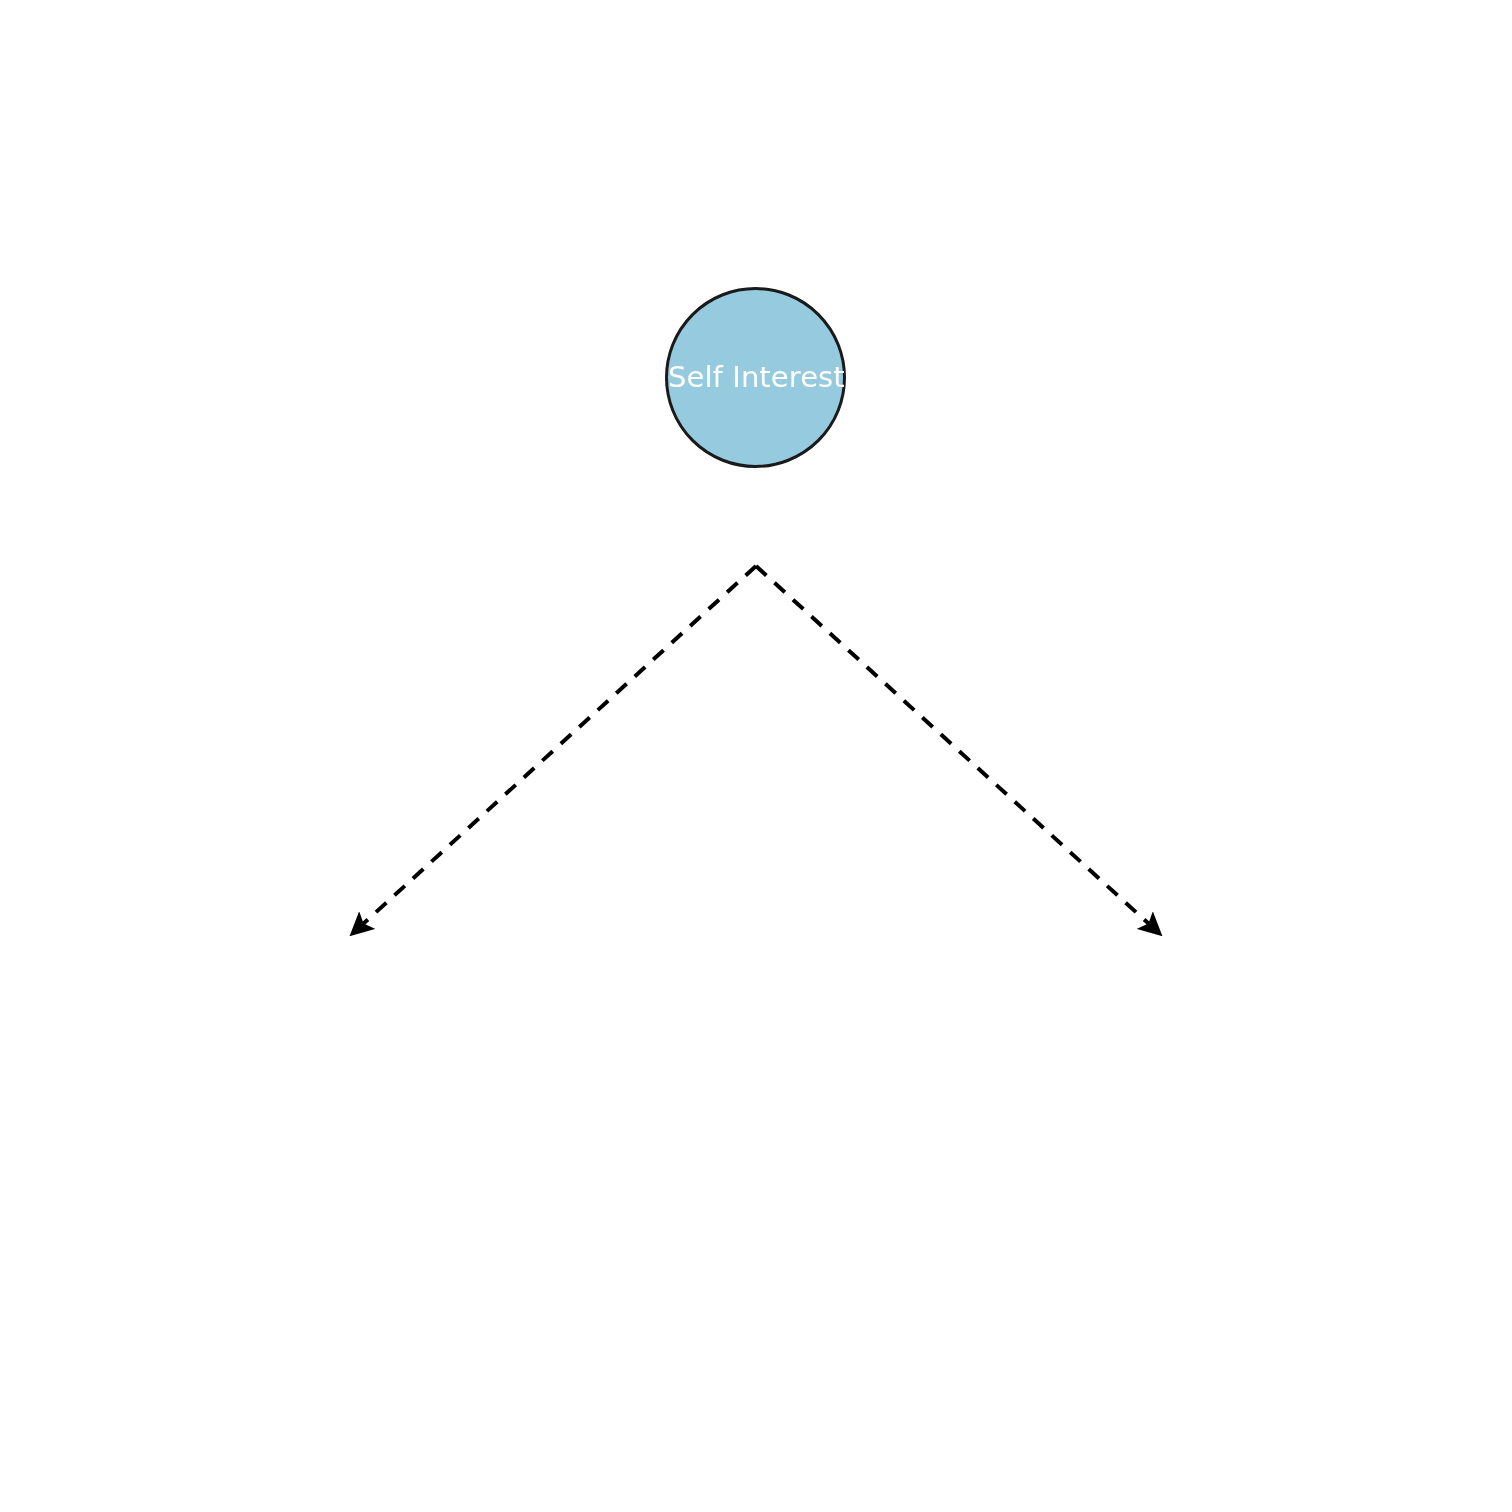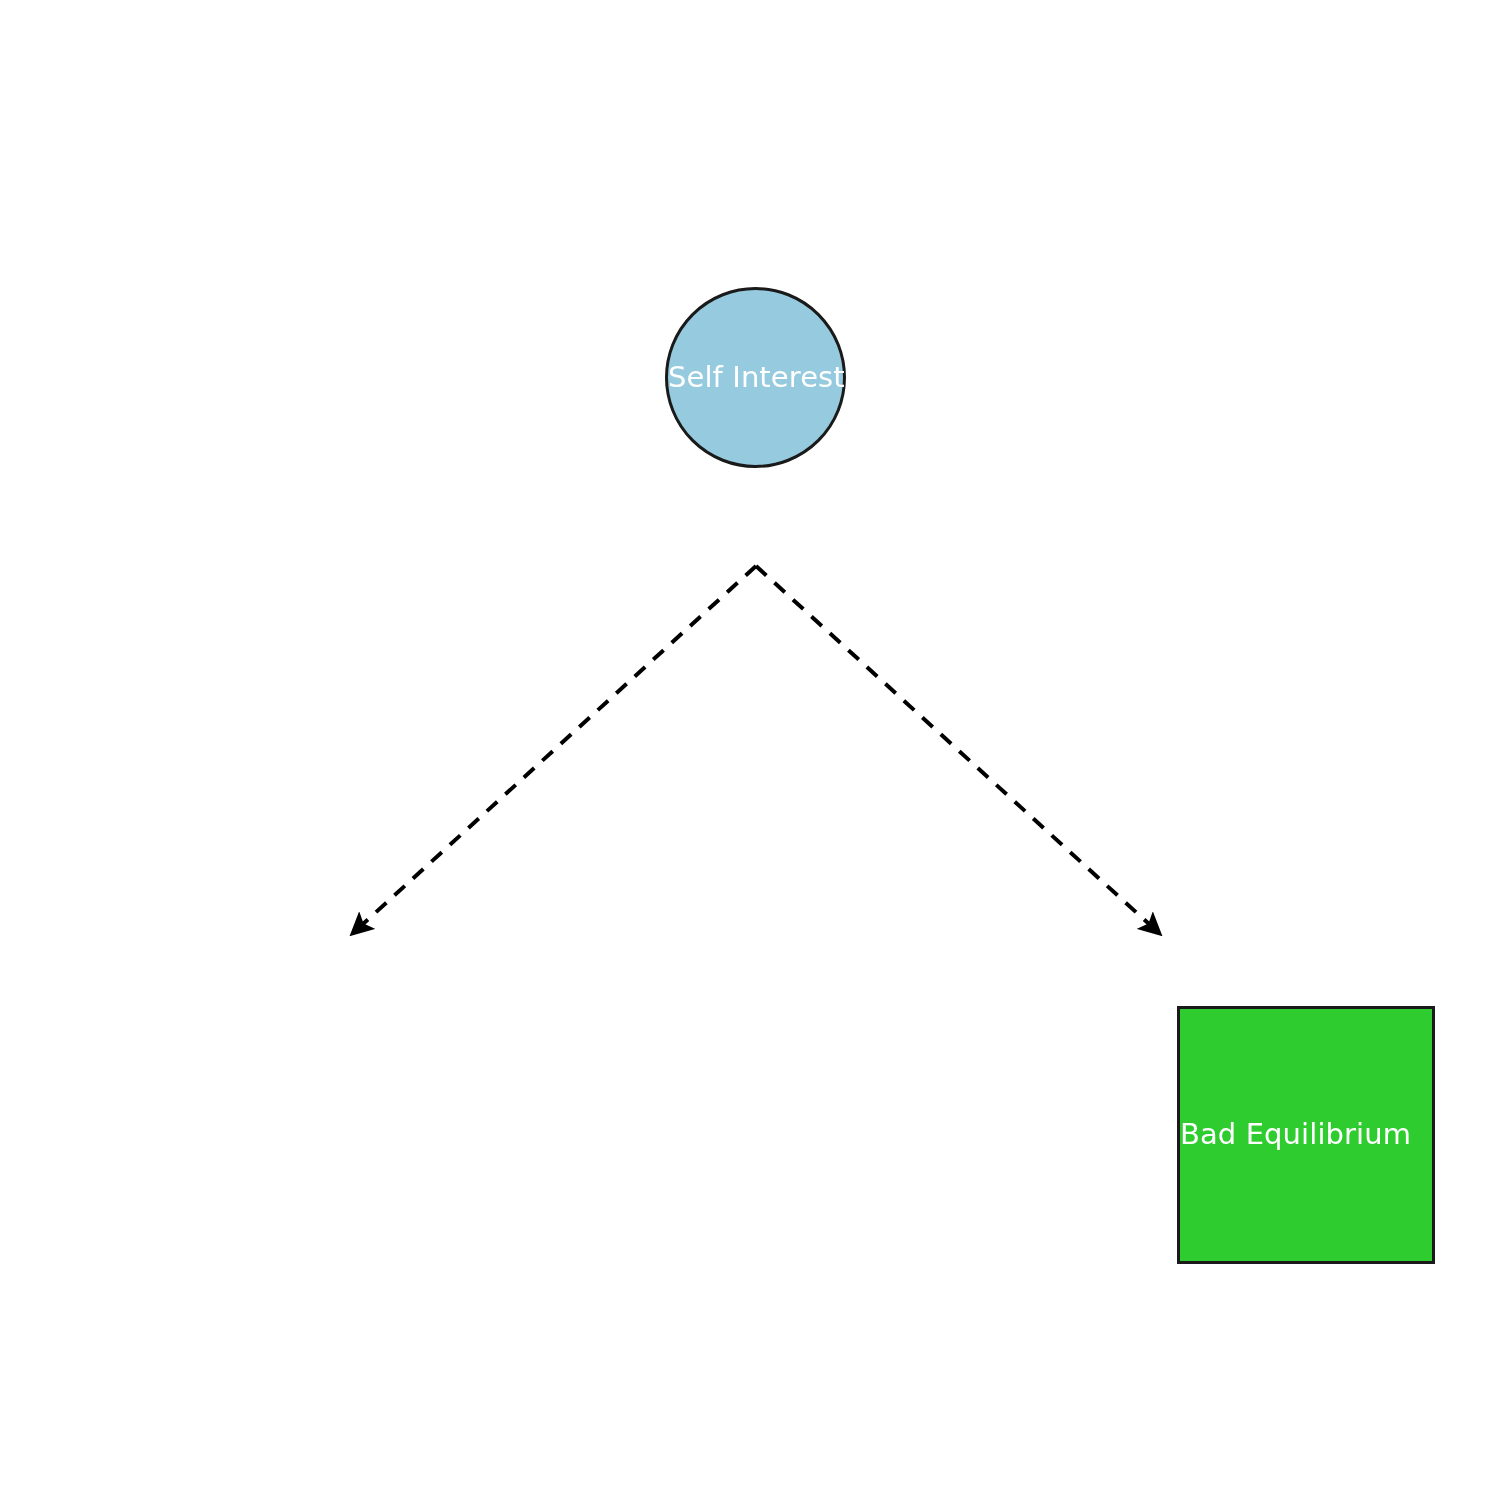--- a/index.html
+++ b/index.html
@@ -91,17 +91,14 @@
     <line x1="756" y1="566" x2="352" y2="934" stroke="#000000" stroke-width="4" stroke-dasharray="14 11" stroke-linecap="butt" marker-end="url(#arrow-left)"></line>
 
     <line x1="756" y1="566" x2="1160" y2="934" stroke="#000000" stroke-width="4" stroke-dasharray="14 11" stroke-linecap="butt" marker-end="url(#arrow-right)"></line>
   </svg>
 
   <div class="node node-circle" id="node-self-interest">
     <span class="node-label">Self Interest</span>
   </div>
 
 
-  <div class="node" id="node-bad-equilibrium">
-    <span class="node-label">Bad Equilibrium</span>
-  </div>
 
 </div>
 
 </body></html>

